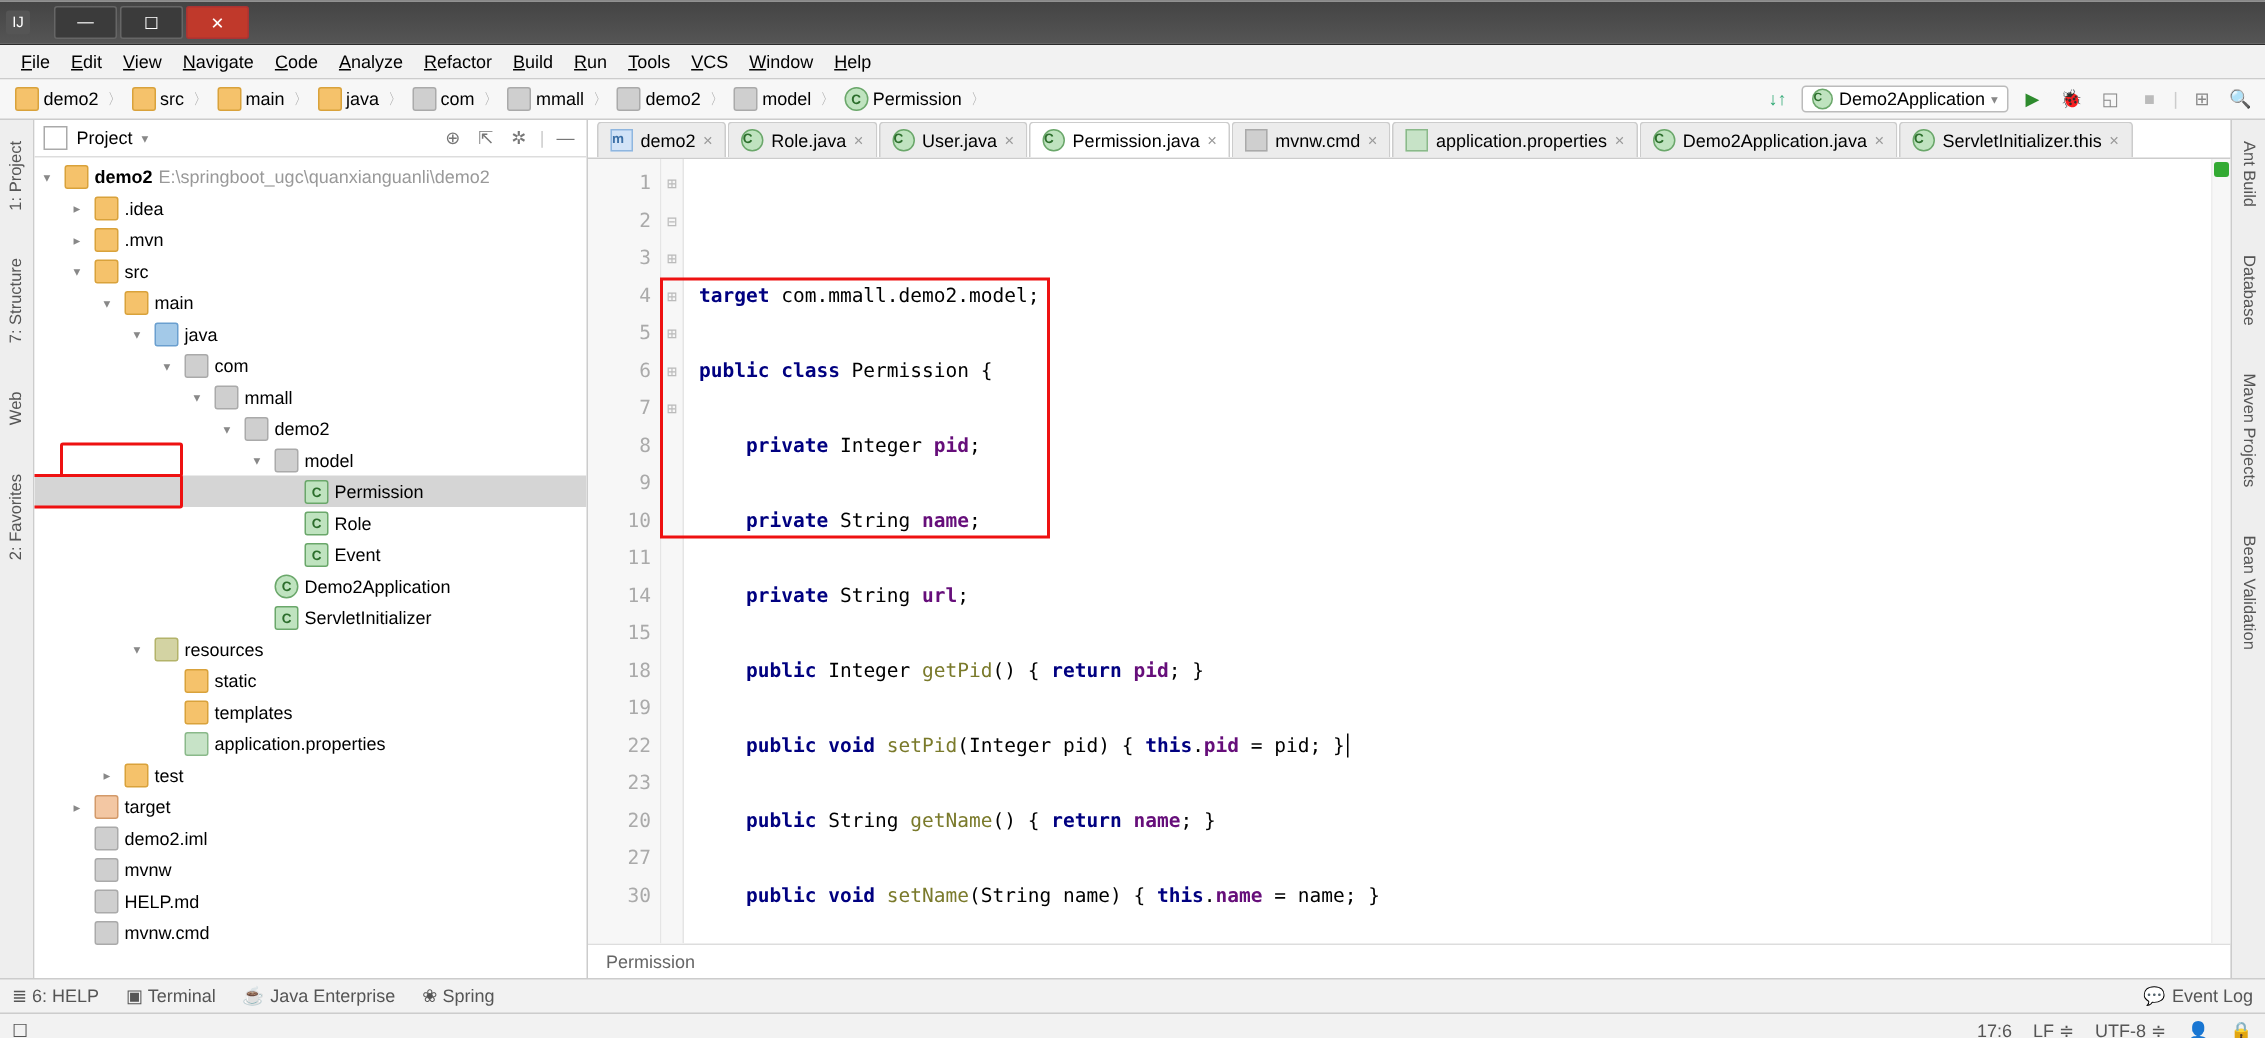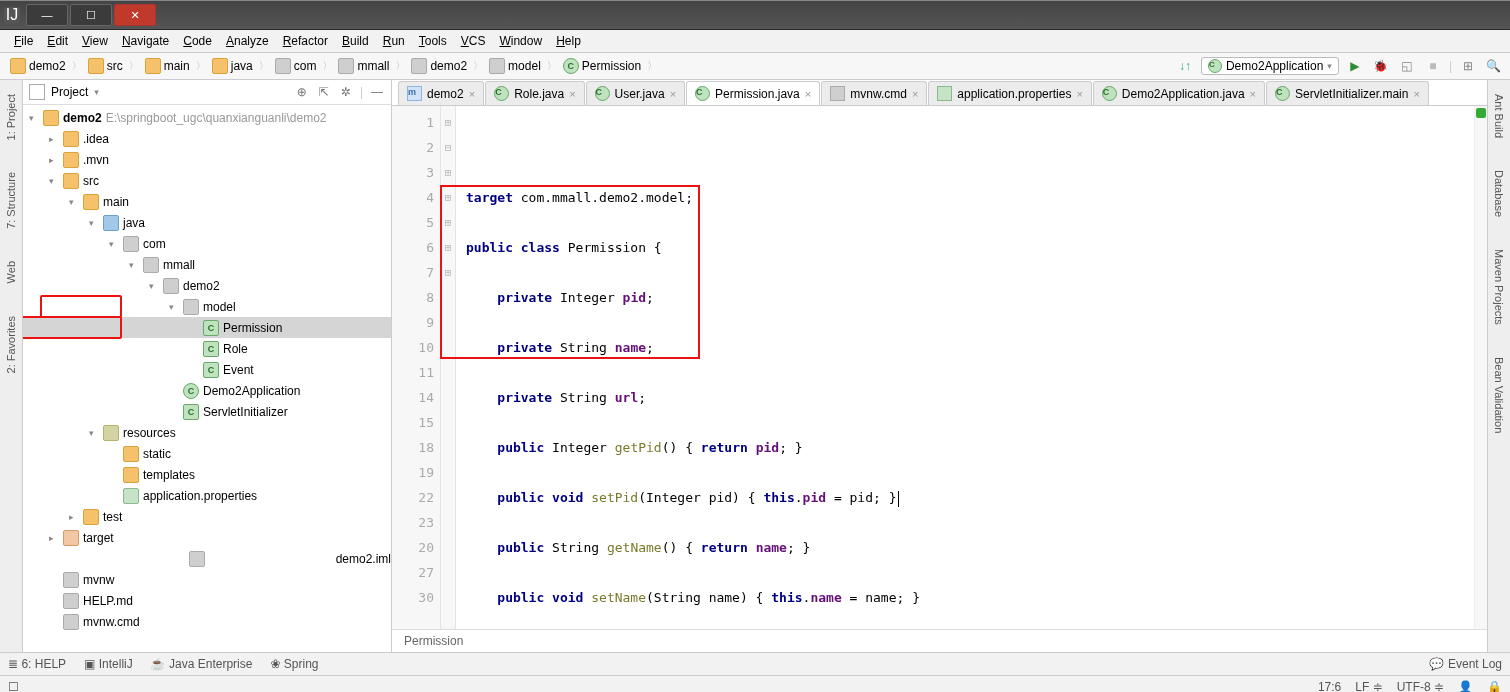--- a/index.html
+++ b/index.html
@@ -1,17 +1,17 @@
 <!DOCTYPE html>
 <html><head>
 <meta charset="utf-8">
 <style>
 html,body{margin:0;padding:0;font-family:"Segoe UI",Tahoma,sans-serif;font-size:12px;color:#000;background:#f0f0f0;overflow:hidden;width:1510px;height:692px}
 .titlebar{height:28px;background:linear-gradient(180deg,#444 0,#555 100%);color:#ccc;display:flex;align-items:center;padding:0 4px;border-top:1px solid #888;border-bottom:1px solid #2b2b2b}
-.titlebar .icon{width:16px;height:16px;background:#555;border-radius:2px;margin-right:6px;display:flex;align-items:center;justify-content:center;font-size:16px;color:#fff}
+.titlebar .icon{width:16px;height:16px;background:#555;border-radius:2px;margin-right:16px;display:flex;align-items:center;justify-content:center;font-size:10px;color:#fff}
 .titlebar .title{flex:1;white-space:nowrap;overflow:hidden;text-overflow:ellipsis}
 .titlebar .winbtns{display:flex;gap:2px}
 .titlebar .winbtn{width:40px;height:20px;background:#3b3b3b;border:1px solid #666;border-radius:2px;color:#fff;display:flex;align-items:center;justify-content:center;font-size:11px;cursor:pointer}
 .titlebar .winbtn.close{background:#c0392b;border-color:#a33}
 .menubar{height:22px;background:#f2f2f2;border-bottom:1px solid #ccc;display:flex;align-items:center;padding:0 8px;gap:2px}
 .menubar .mitem{padding:2px 6px;cursor:pointer}
 .menubar .mitem u{text-decoration:underline}
 .navbar{height:26px;background:#f7f7f7;border-bottom:1px solid #ccc;display:flex;align-items:center;padding:0 6px;gap:2px}
 .crumb{display:flex;align-items:center;gap:3px;padding:2px 4px;cursor:pointer}
 .crumb .ic{width:14px;height:14px;display:inline-flex;align-items:center;justify-content:center;border-radius:2px;font-size:9px}
@@ -281,21 +281,21 @@
         <div class="tnode" style="padding-left: 46px;">
           <span class="arr">▸</span>
           <span class="ic folder"></span>
           <span>test</span>
         </div>
         <div class="tnode" style="padding-left: 26px;">
           <span class="arr">▸</span>
           <span class="ic folder" style="background:#f3c7a3;border-color:#d39a6a"></span>
           <span>target</span>
         </div>
-        <div class="tnode" style="padding-left: 26px; justify-content: space-between;">
+        <div class="tnode" style="padding-left: 26px;">
           <span class="arr"></span>
           <span class="ic pkg"></span>
           <span>demo2.iml</span>
         </div>
         <div class="tnode" style="padding-left: 26px;">
           <span class="arr"></span>
           <span class="ic pkg"></span>
           <span>mvnw</span>
         </div>
         <div class="tnode" style="padding-left: 26px;">
@@ -343,21 +343,21 @@
           <span>application.properties</span>
           <span class="x">×</span>
         </div>
         <div class="etab">
           <span class="ic cls" style="width:13px;height:13px;font-size:9px">C</span>
           <span>Demo2Application.java</span>
           <span class="x">×</span>
         </div>
         <div class="etab">
           <span class="ic cls" style="width:13px;height:13px;font-size:9px">C</span>
-          <span>ServletInitializer.main</span>
+          <span>ServletInitializer.this</span>
           <span class="x">×</span>
         </div>
       </div>
     <div class="code-area">
       <div class="gutter" id="gutter">
           <div>1</div>
           <div>2</div>
           <div>3</div>
           <div>4</div>
           <div>5</div>
@@ -436,21 +436,21 @@
       <div class="vtab rt">Ant Build</div>
       <div class="vtab rt">Database</div>
       <div class="vtab rt">Maven Projects</div>
       <div class="vtab rt">Bean Validation</div>
     </div>
 </div>
 
 <div class="bottombar">
   <span id="bottomitems" style="display:flex;gap:18px">
       <span class="bitem">≣ 6: HELP</span>
-      <span class="bitem">▣ IntelliJ</span>
+      <span class="bitem">▣ Terminal</span>
       <span class="bitem">☕ Java Enterprise</span>
       <span class="bitem">❀ Spring</span>
     </span>
   <span class="spacer"></span>
   <span class="bitem">💬 <span>Event Log</span></span>
 </div>
 
 <div class="statusbar">
   <span>☐</span>
   <span class="spacer"></span>

